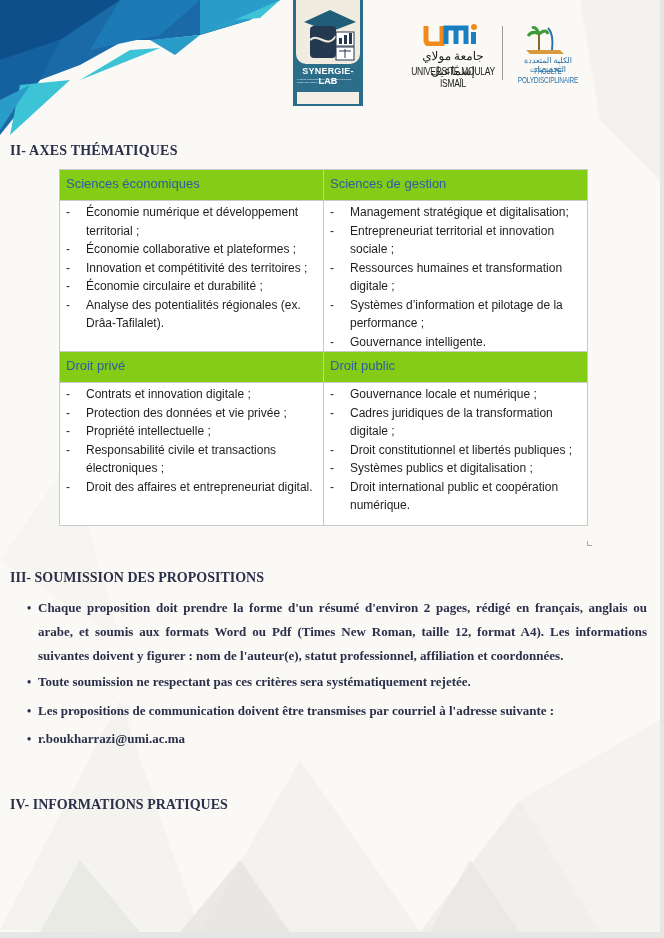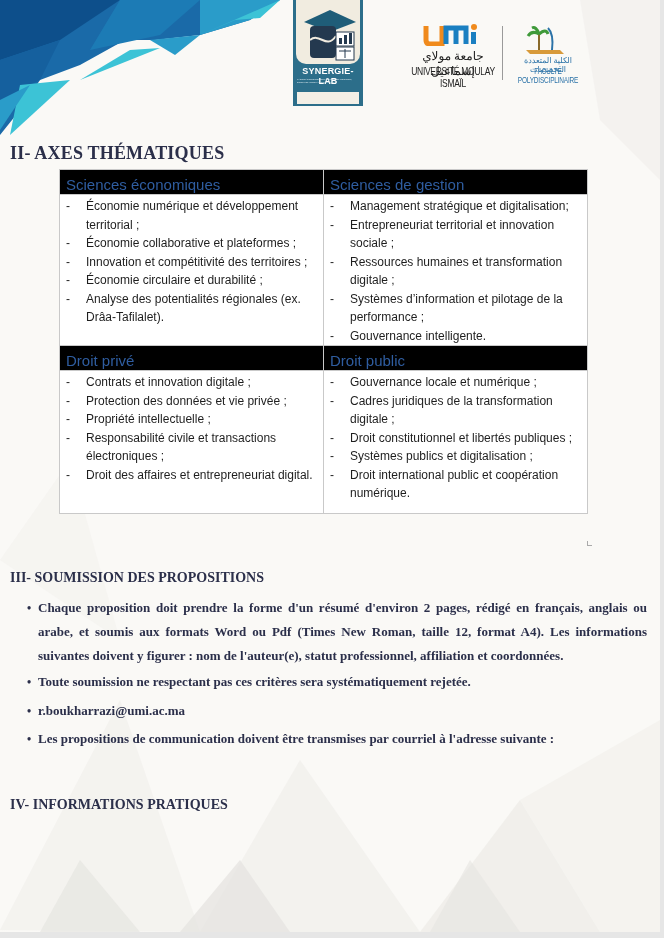--- a/index.html
+++ b/index.html
@@ -18,27 +18,27 @@
   .umi .mark { position:absolute; left:12px; top:0; width:60px; height:24px; }
   .umi .ar { position:absolute; left:0; top:27px; width:86px; text-align:center; font-size:12px; color:#222; }
   .umi .fr { position:absolute; left:0; top:45px; width:86px; text-align:center; font-family:"Liberation Sans", sans-serif;
         font-size:8.5px; color:#222; letter-spacing:-0.3px; transform:scaleY(1.25); }
   .vsep { position:absolute; left:502px; top:26px; width:1px; height:54px; background:#9a9a9a; }
   .fp { position:absolute; left:512px; top:24px; width:72px; height:60px; }
   .fp .ar { position:absolute; left:0; top:32px; width:72px; text-align:center; font-size:8px; color:#2c73a8; }
   .fp .fr { position:absolute; left:0; top:44px; width:72px; text-align:center; font-family:"Liberation Sans", sans-serif;
         font-size:6.5px; color:#2c73a8; letter-spacing:-0.2px; transform:scaleY(1.3); }
   h2.sec { position:absolute; margin:0; font-weight:bold; color:#2b2f4a; }
-  .h-axes { left:10px; top:143px; font-size:18px; letter-spacing:0.2px; }
+  .h-axes { left:10px; top:143px; font-size:14px; letter-spacing:0.2px; }
   .h-soum { left:10px; top:570px; font-size:14px; }
   .h-info { left:10px; top:797px; font-size:14px; }
   table.axes { position:absolute; left:59px; top:169px; width:529px; border-collapse:collapse; background:#fff;
         font-family:"Liberation Sans", sans-serif; font-size:12px; color:#1e1e1e; }
   table.axes td { border:1px solid #c9c9c9; vertical-align:top; padding:0; width:50%; }
-  table.axes td.hd { background:#000000; color:#2f5da0; font-size:15px; padding:6px 6px 0 6px; height:18px; }
+  table.axes td.hd { background:#84cc16; color:#2f5da0; font-size:13px; padding:6px 6px 6px 6px; height:18px; }
   .cell-list { list-style:none; margin:0; padding:2px 4px 0 6px; }
   .cell-list li { position:relative; padding-left:20px; line-height:18.5px; }
   .cell-list li::before { content:"-"; position:absolute; left:0; top:0; }
   .row1 td.body { height:148px; }
   .row2 td.body { height:142px; }
   ul.doc { position:absolute; margin:0; padding:0; list-style:none; color:#2b2f4a; font-weight:bold; }
   ul.doc li { position:relative; padding-left:28px; }
   ul.doc li::before { content:"•"; position:absolute; left:17px; top:0; font-size:12px; }
   .soum-list { left:10px; top:596px; width:637px; font-size:13px; }
   .soum-list li.p1 { text-align:justify; text-align-last:left; line-height:24px; margin-bottom:0; }
@@ -172,18 +172,18 @@
       </td>
     </tr>
   </tbody>
     </table>
   <div class="corner-mark"></div>
 
   <h2 class="sec h-soum">III- SOUMISSION DES PROPOSITIONS</h2>
   <ul class="doc soum-list">
     <li class="p1">Chaque proposition doit prendre la forme d'un résumé d'environ 2 pages, rédigé en français, anglais ou arabe, et soumis aux formats Word ou Pdf (Times New Roman, taille 12, format A4). Les informations suivantes doivent y figurer : nom de l'auteur(e), statut professionnel, affiliation et coordonnées.</li>
     <li>Toute soumission ne respectant pas ces critères sera systématiquement rejetée.</li>
+    <li>Les propositions de communication doivent être transmises par courriel à l'adresse suivante :</li>
     <li>r.boukharrazi@umi.ac.ma</li>
-    <li>Les propositions de communication doivent être transmises par courriel à l'adresse suivante :</li>
   </ul>
 
   <h2 class="sec h-info">IV- INFORMATIONS PRATIQUES</h2>
 </div>
 
 </body></html>

